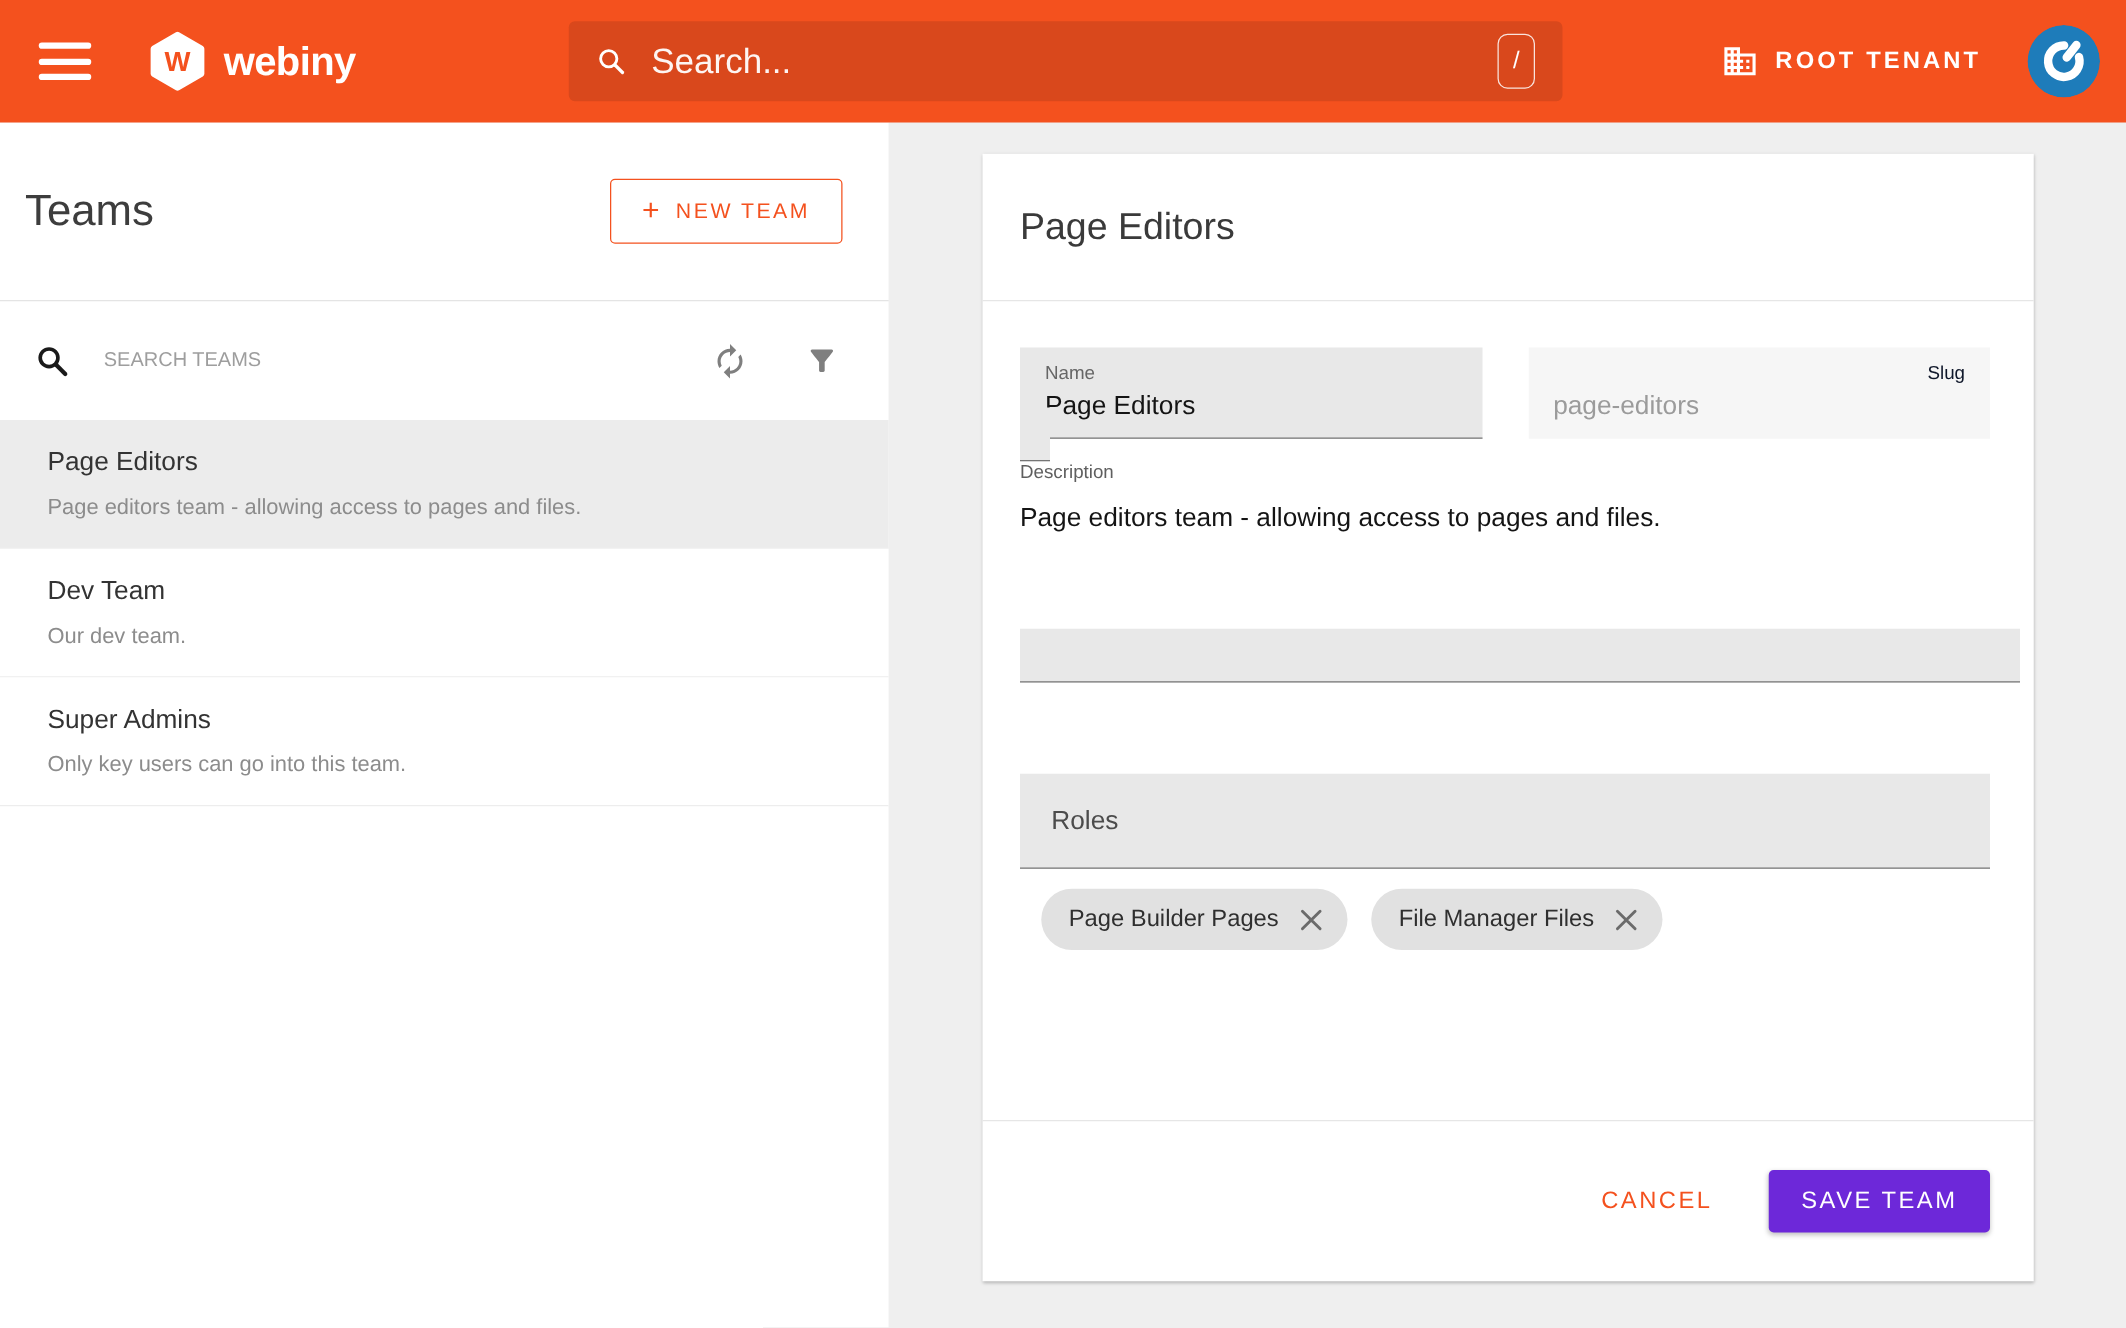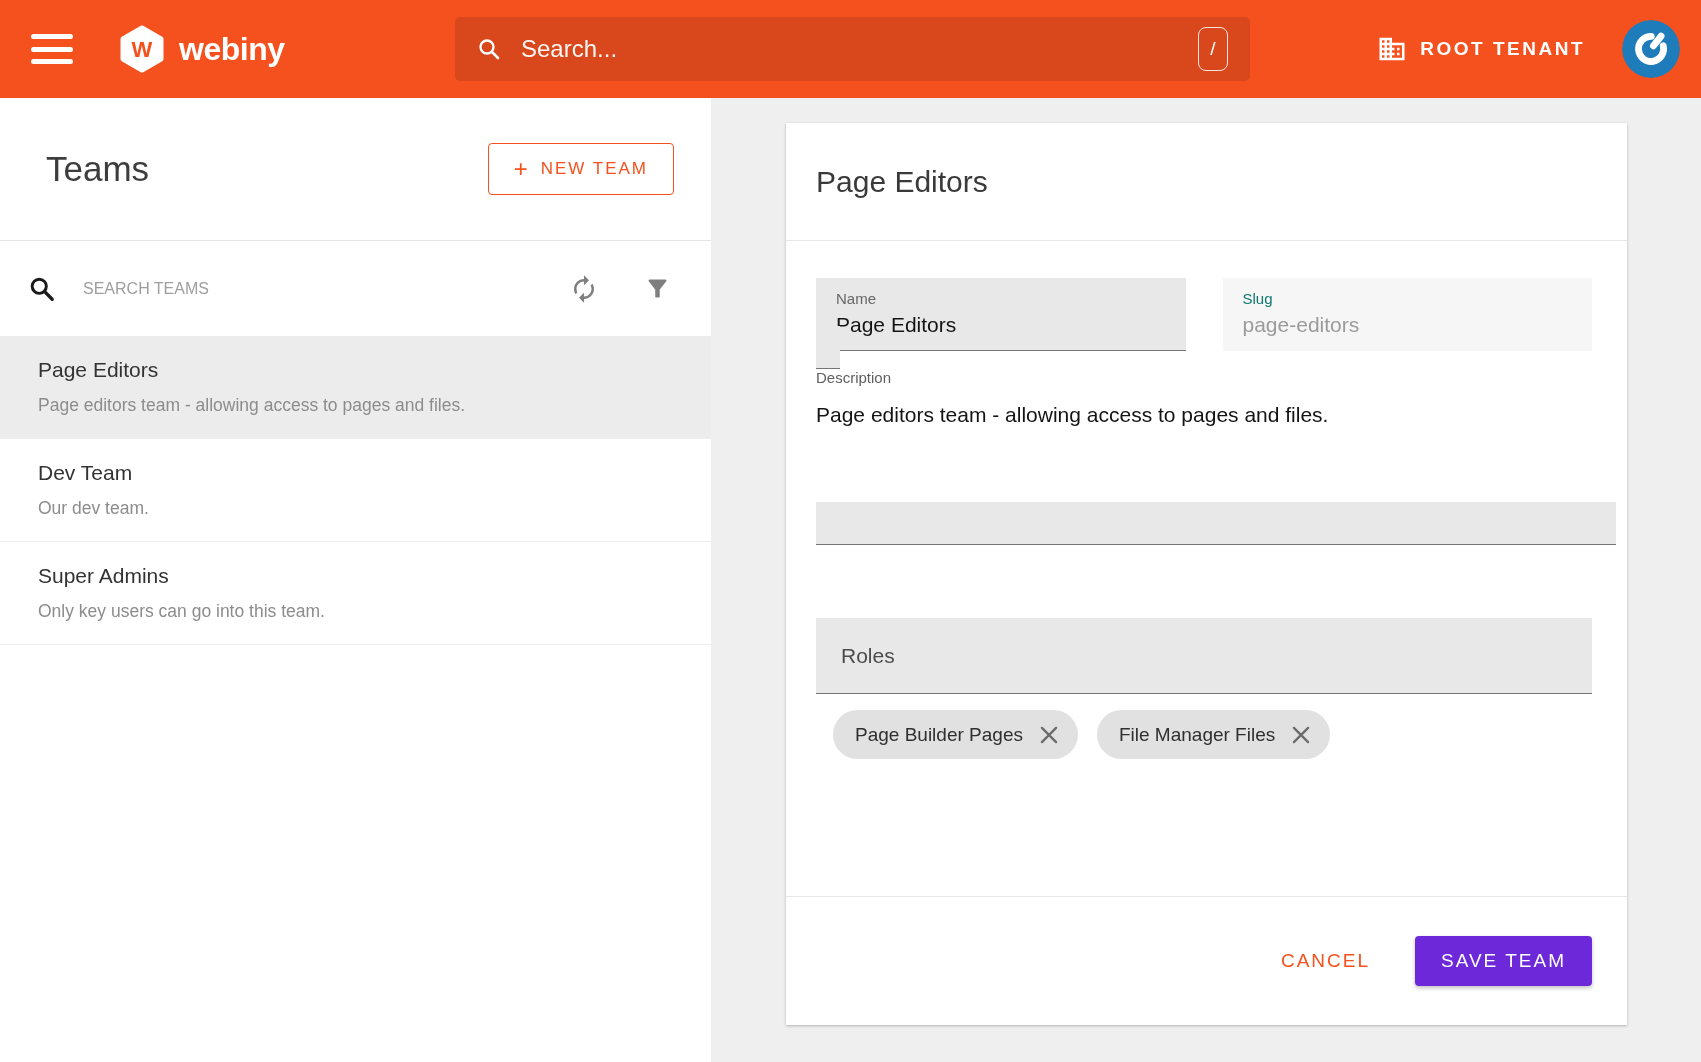--- a/index.html
+++ b/index.html
@@ -17,38 +17,38 @@
   .hamburger span { display:block; height:5px; border-radius:3px; background:#ffffff; }
   .brand { display:flex; align-items:center; margin-left:45px; cursor:pointer; }
   .brand svg { display:block; }
   .brand-text { color:#fff; font-size:32px; font-weight:700; letter-spacing:-0.5px; margin-left:13px; }
   .header-search {
     position:absolute; left:455px; top:17px; width:795px; height:64px;
     background:#d9481c; border-radius:5px; display:flex; align-items:center; padding:0 22px;
   }
   .header-search input {
     flex:1; background:transparent; border:none; outline:none;
-    color:#000000; font-size:24px; margin-left:20px; font-family:inherit;
+    color:#000000; font-size:28px; margin-left:20px; font-family:inherit;
   }
   .header-search input::placeholder { color:rgba(255,255,255,0.95); opacity:1; }
   .slash-badge {
     width:30px; height:44px; border:1px solid rgba(255,255,255,0.85); border-radius:8px;
     color:#fff; font-size:19px; display:flex; align-items:center; justify-content:center;
   }
   .header-right { margin-left:auto; display:flex; align-items:center; margin-right:21px; }
   .tenant { display:flex; align-items:center; cursor:pointer; }
   .tenant-label { color:#fff; font-size:19px; font-weight:600; letter-spacing:2.5px; margin-left:13px; }
   .avatar { width:58px; height:58px; margin-left:37px; cursor:pointer; border-radius:50%; }
   
   .main { display:flex; height:964px; }
   .left-panel { width:711px; background:#fff; display:flex; flex-direction:column; }
   .right-panel { flex:1; background:#efefef; }
   
   .panel-head {
-    height:143px; padding:0 37px 0 46px;
+    height:143px; padding:0 37px 0 20px;
     display:flex; align-items:center; justify-content:space-between;
     border-bottom:1px solid #e4e4e4;
   }
   .panel-title { font-size:35px; color:#3d3d3d; font-weight:400; }
   .new-team-btn {
     display:flex; align-items:center; height:52px; padding:0 25px;
     background:#fff; border:1px solid #f4511e; border-radius:4px; cursor:pointer;
     color:#f4511e; font-size:17px; letter-spacing:2px; font-family:inherit;
   }
   .new-team-btn .plus { font-size:24px; font-weight:300; letter-spacing:0; margin-right:13px; }
@@ -77,21 +77,21 @@
   .field {
     background:#e8e8e8; height:73px; padding:12px 20px 0 20px;
     border-bottom:1px solid #757575;
   }
   .field-label { display:block; font-size:15px; color:#666; }
   .field input {
     width:100%; border:none; outline:none; background:transparent;
     font-size:21px; color:#141414; margin-top:6px; font-family:inherit;
   }
   .field.disabled { background:#f6f6f6; border-bottom:1px solid transparent; }
-  .field.disabled .field-label { color:#0f766e; }
+  .field.disabled .field-label { color:#0f172a;text-align:right; }
   .field.disabled input { color:#9b9b9b; }
   .desc-field {
     margin-top:84px; height:206px; background:#e8e8e8;
     border-bottom:1px solid #757575; padding:25px 24px 0 24px;
   }
   .desc-field .field-label { font-size:15px; color:#5f5f5f; }
   .desc-field textarea {
     width:100%; height:140px; border:none; outline:none; background:transparent; resize:none;
     font-size:21px; color:#141414; margin-top:15px; font-family:inherit; line-height:1.3;
   }

